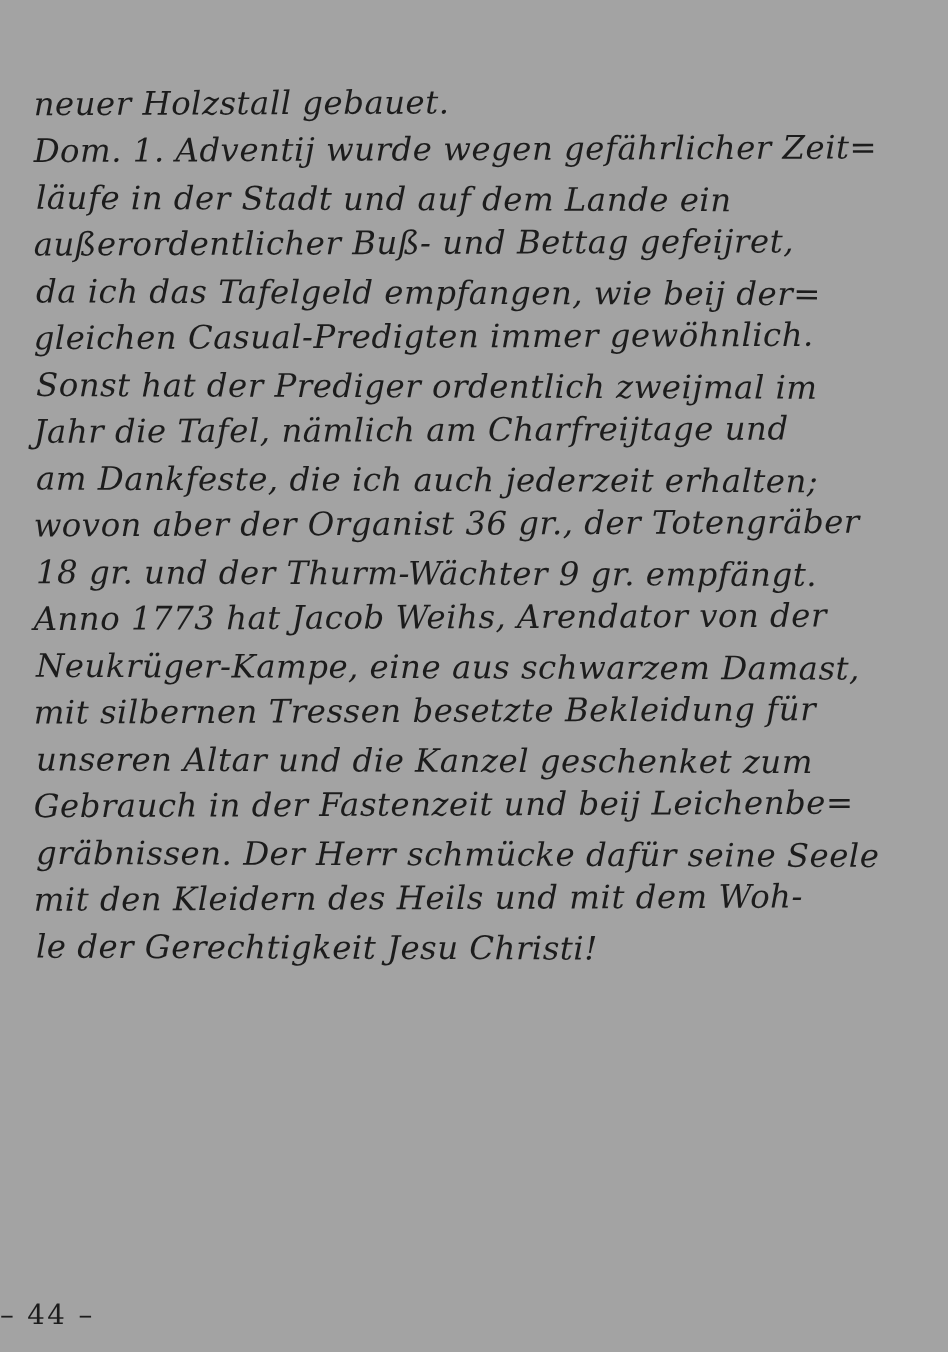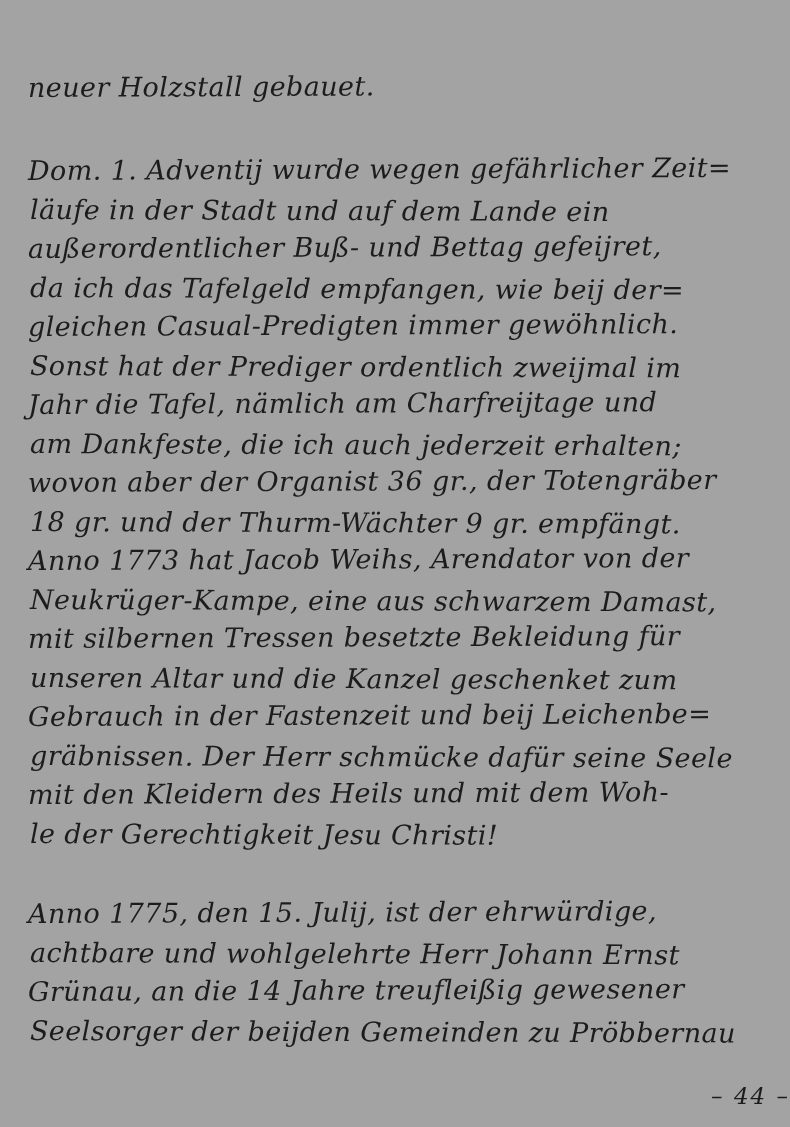--- a/index.html
+++ b/index.html
@@ -27,31 +27,30 @@
     line-height: 39px;
     letter-spacing: 0.4px;
     white-space: nowrap;
     color: #1c1c1c;
     transform-origin: left center;
   }
   
   .para .line:nth-child(odd)  { transform: rotate(-0.25deg); }
   .para .line:nth-child(even) { transform: rotate(0.2deg) translateX(2px); }
   .para-opening { margin-top: 0; }
-  .para-1 { margin-top: 44px; }
+  .para-1 { }
   .para-2 { }
   .para-3 { margin-top: 41px; }
   .footer {
     position: absolute;
     left: 0;
     bottom: 18px;
     width: 100%;
-    text-align: right;
+    text-align: left;
     font-family: "DejaVu Serif", serif;
-    font-style: italic;
     font-size: 23px;
     letter-spacing: 2px;
     color: #1c1c1c;
   }
 </style>
 </head>
 <body>
 
 <div class="page">
 
@@ -76,22 +75,16 @@
     <div class="line">Anno 1773 hat Jacob Weihs, Arendator von der</div>
     <div class="line">Neukrüger-Kampe, eine aus schwarzem Damast,</div>
     <div class="line">mit silbernen Tressen besetzte Bekleidung für</div>
     <div class="line">unseren Altar und die Kanzel geschenket zum</div>
     <div class="line">Gebrauch in der Fastenzeit und beij Leichenbe=</div>
     <div class="line">gräbnissen. Der Herr schmücke dafür seine Seele</div>
     <div class="line">mit den Kleidern des Heils und mit dem Woh-</div>
     <div class="line">le der Gerechtigkeit Jesu Christi!</div>
   </div>
 
-  <div class="para para-3">
-    <div class="line">Anno 1775, den 15. Julij, ist der ehrwürdige,</div>
-    <div class="line">achtbare und wohlgelehrte Herr Johann Ernst</div>
-    <div class="line">Grünau, an die 14 Jahre treufleißig gewesener</div>
-    <div class="line">Seelsorger der beijden Gemeinden zu Pröbbernau</div>
-  </div>
 
   <div class="footer">– 44 –</div>
 
 </div>
 
 </body></html>

